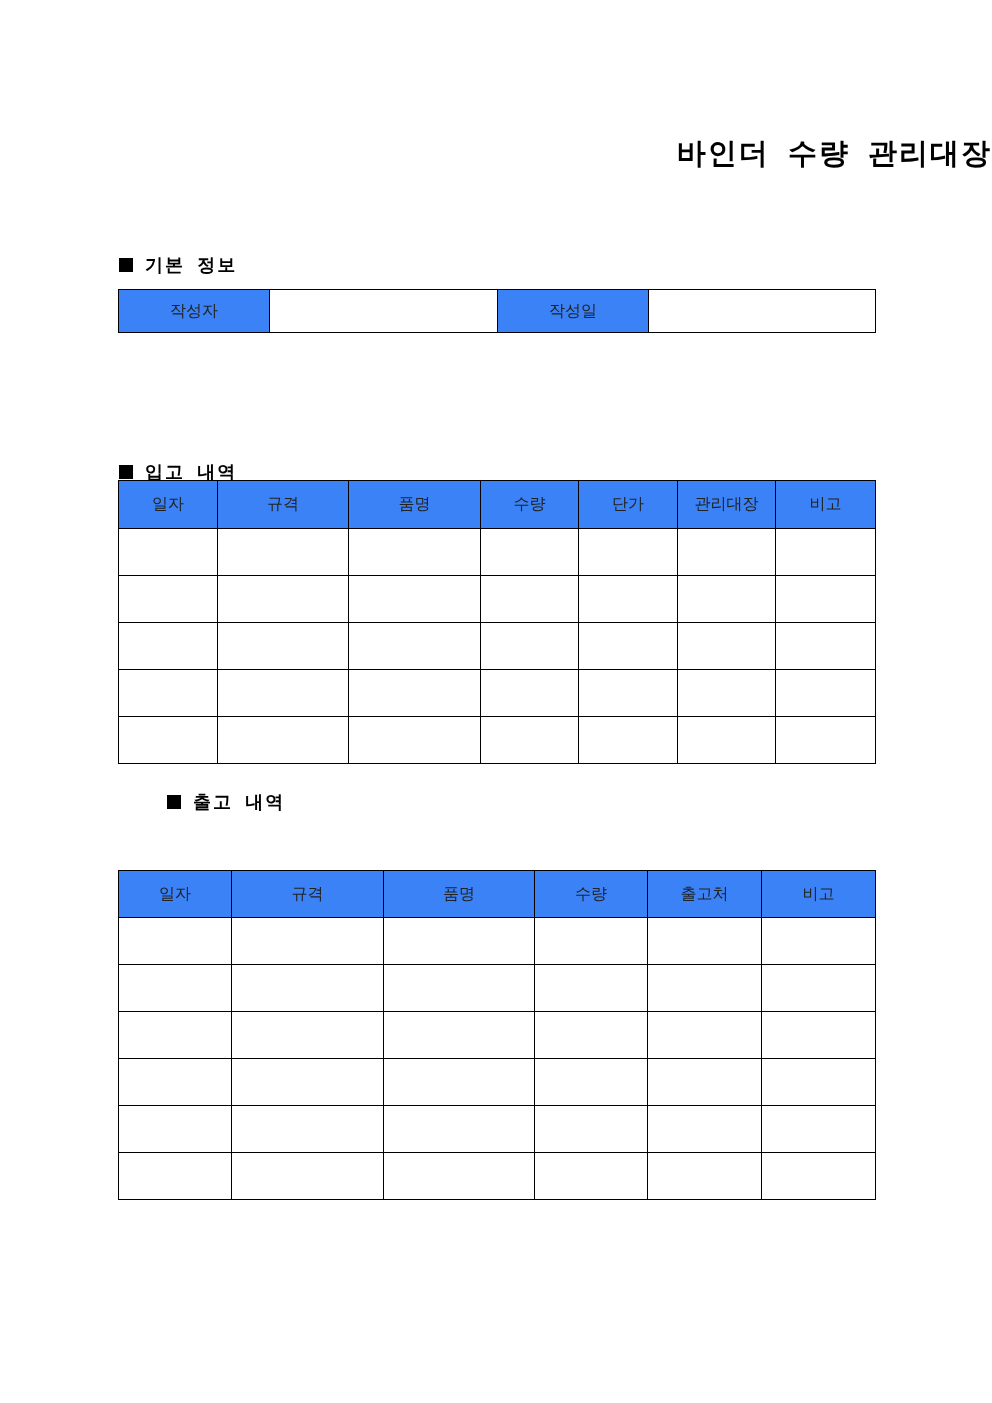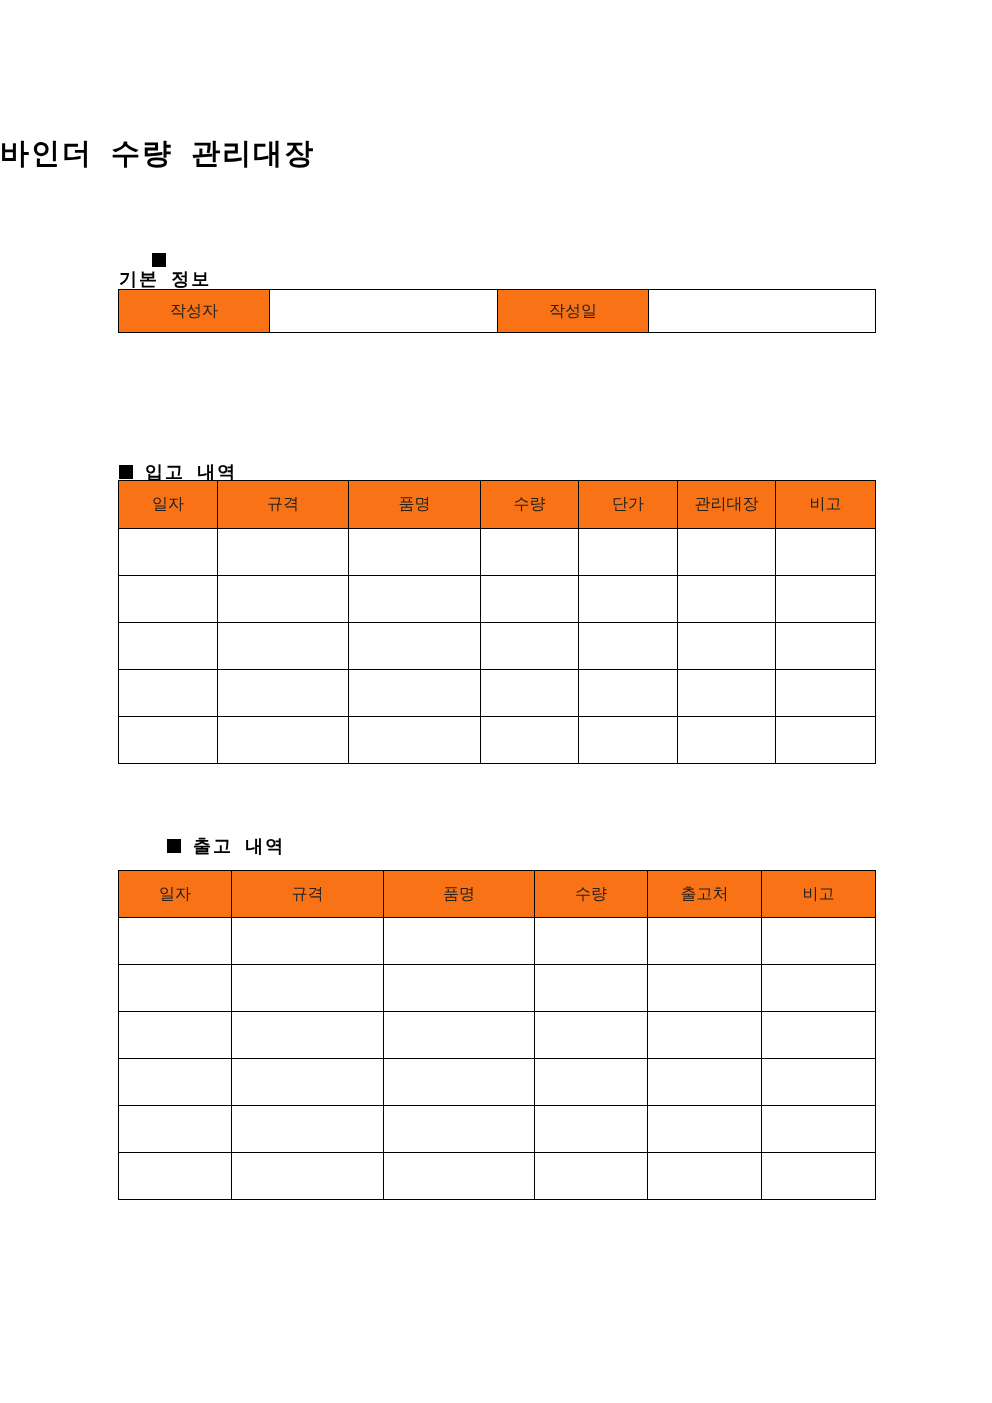--- a/index.html
+++ b/index.html
@@ -1,50 +1,50 @@
 <!DOCTYPE html>
 <html><head>
   <meta charset="utf-8">
   <style>
     html, body { margin: 0; padding: 0; background: #ffffff; }
     body {
       width: 992px; height: 1403px; position: relative; overflow: hidden;
       font-family: "DejaVu Sans", "Liberation Sans", sans-serif; color: #000;
     }
     .title {
-      position: absolute; left: 0; top: 134px; width: 992px; text-align: left;
+      position: absolute; left: 0; top: 134px; width: 992px; text-align: right;
       font-size: 29px; font-weight: bold; letter-spacing: 2px; word-spacing: 6px;
     }
     .section-heading {
       position: absolute; left: 119px; font-size: 18px; font-weight: bold;
       display: flex; align-items: center; letter-spacing: 2px; word-spacing: 4px;
     }
     .section-heading .square {
       display: inline-block; width: 14px; height: 14px; background: #000; margin-right: 12px;
     }
     table {
       position: absolute; left: 118px; width: 757px; border-collapse: collapse; table-layout: fixed;
     }
     td, th {
       border: 1px solid #000; padding: 0; text-align: center; vertical-align: middle;
       font-size: 16px; font-weight: normal; color: #222;
     }
-    .hdr { background: #f97316; }
+    .hdr { background: #3b82f6; }
     #basic-info td { height: 42px; }
     #inbound-table th { height: 47px; }
     #inbound-table td { height: 46px; }
     #outbound-table th { height: 46px; }
     #outbound-table td { height: 46px; }
   </style>
 </head>
 <body>
 
 <div class="title">바인더 수량 관리대장</div>
 
-<div class="section-heading" style="top:253px;flex-direction:column;">
+<div class="section-heading" style="top:253px;">
   <span class="square"></span>
   <span>기본 정보</span>
 </div>
 <table id="basic-info" style="top:289px;">
   <colgroup>
     <col style="width:151px">
       <col style="width:228px">
       <col style="width:151px">
       <col style="width:227px">
   </colgroup>
@@ -125,21 +125,21 @@
       <td></td>
       <td></td>
       <td></td>
       <td></td>
       <td></td>
       <td></td>
     </tr>
   </tbody>
 </table>
 
-<div class="section-heading" style="top:834px;padding-left:48px;">
+<div class="section-heading" style="top:790px;padding-left:48px;">
   <span class="square"></span>
   <span>출고 내역</span>
 </div>
 <table id="outbound-table" style="top:870px;">
   <colgroup>
     <col style="width:113px">
       <col style="width:152px">
       <col style="width:151px">
     <col style="width:113px">
       <col style="width:114px">

